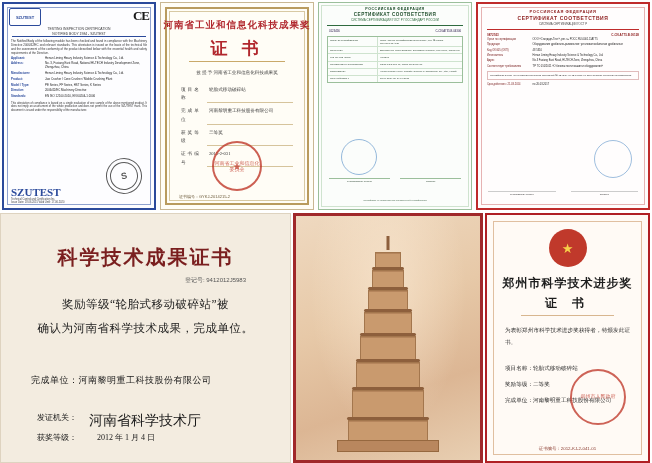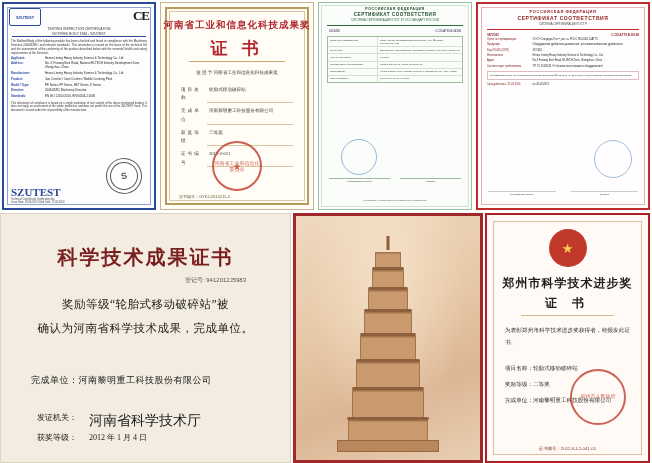--- a/index.html
+++ b/index.html
@@ -108,21 +108,21 @@
   .c5{left:0px;top:213px;width:291px;height:250px;background:#f3ece0;border:1px solid #ded3c0;}
   .c5 .hdr{position:absolute;left:0;right:0;top:30px;text-align:center;font-size:20px;color:#7a1f1f;
      font-family:"Liberation Serif", serif;font-weight:bold;letter-spacing:2px;}
   .c5 .reg{position:absolute;right:44px;top:62px;font-size:6px;color:#555;}
   .c5 .body{position:absolute;left:34px;right:34px;top:78px;font-size:11.5px;line-height:2.1;
      color:#1a1a1a;font-family:"Liberation Serif", serif;text-align:center;letter-spacing:.5px;}
   .c5 .unit{position:absolute;left:30px;top:160px;font-size:9px;color:#1a1a1a;
      font-family:"Liberation Serif", serif;letter-spacing:.5px;}
   .c5 .org{position:absolute;left:88px;top:198px;font-size:14px;color:#1a1a1a;
      font-family:"Liberation Serif", serif;}
-  .c5 .date{position:absolute;left:88px;top:218px;font-size:8px;color:#1a1a1a;
+  .c5 .date{position:absolute;left:96px;top:218px;font-size:8px;color:#1a1a1a;
      font-family:"Liberation Serif", serif;}
   .c5 .lbl-org{position:absolute;left:36px;top:198px;font-size:8px;color:#1a1a1a;
      font-family:"Liberation Serif", serif;}
   .c5 .lbl-date{position:absolute;left:36px;top:218px;font-size:8px;color:#1a1a1a;
      font-family:"Liberation Serif", serif;}
 
   
   .c6{left:293px;top:213px;width:190px;height:250px;border:3px solid #a0282a;
       background:linear-gradient(160deg,#efd9c0 0%,#e7c9a8 40%,#dcb694 70%,#e8cfb2 100%);}
   .c6 .sky{position:absolute;inset:0;background:

